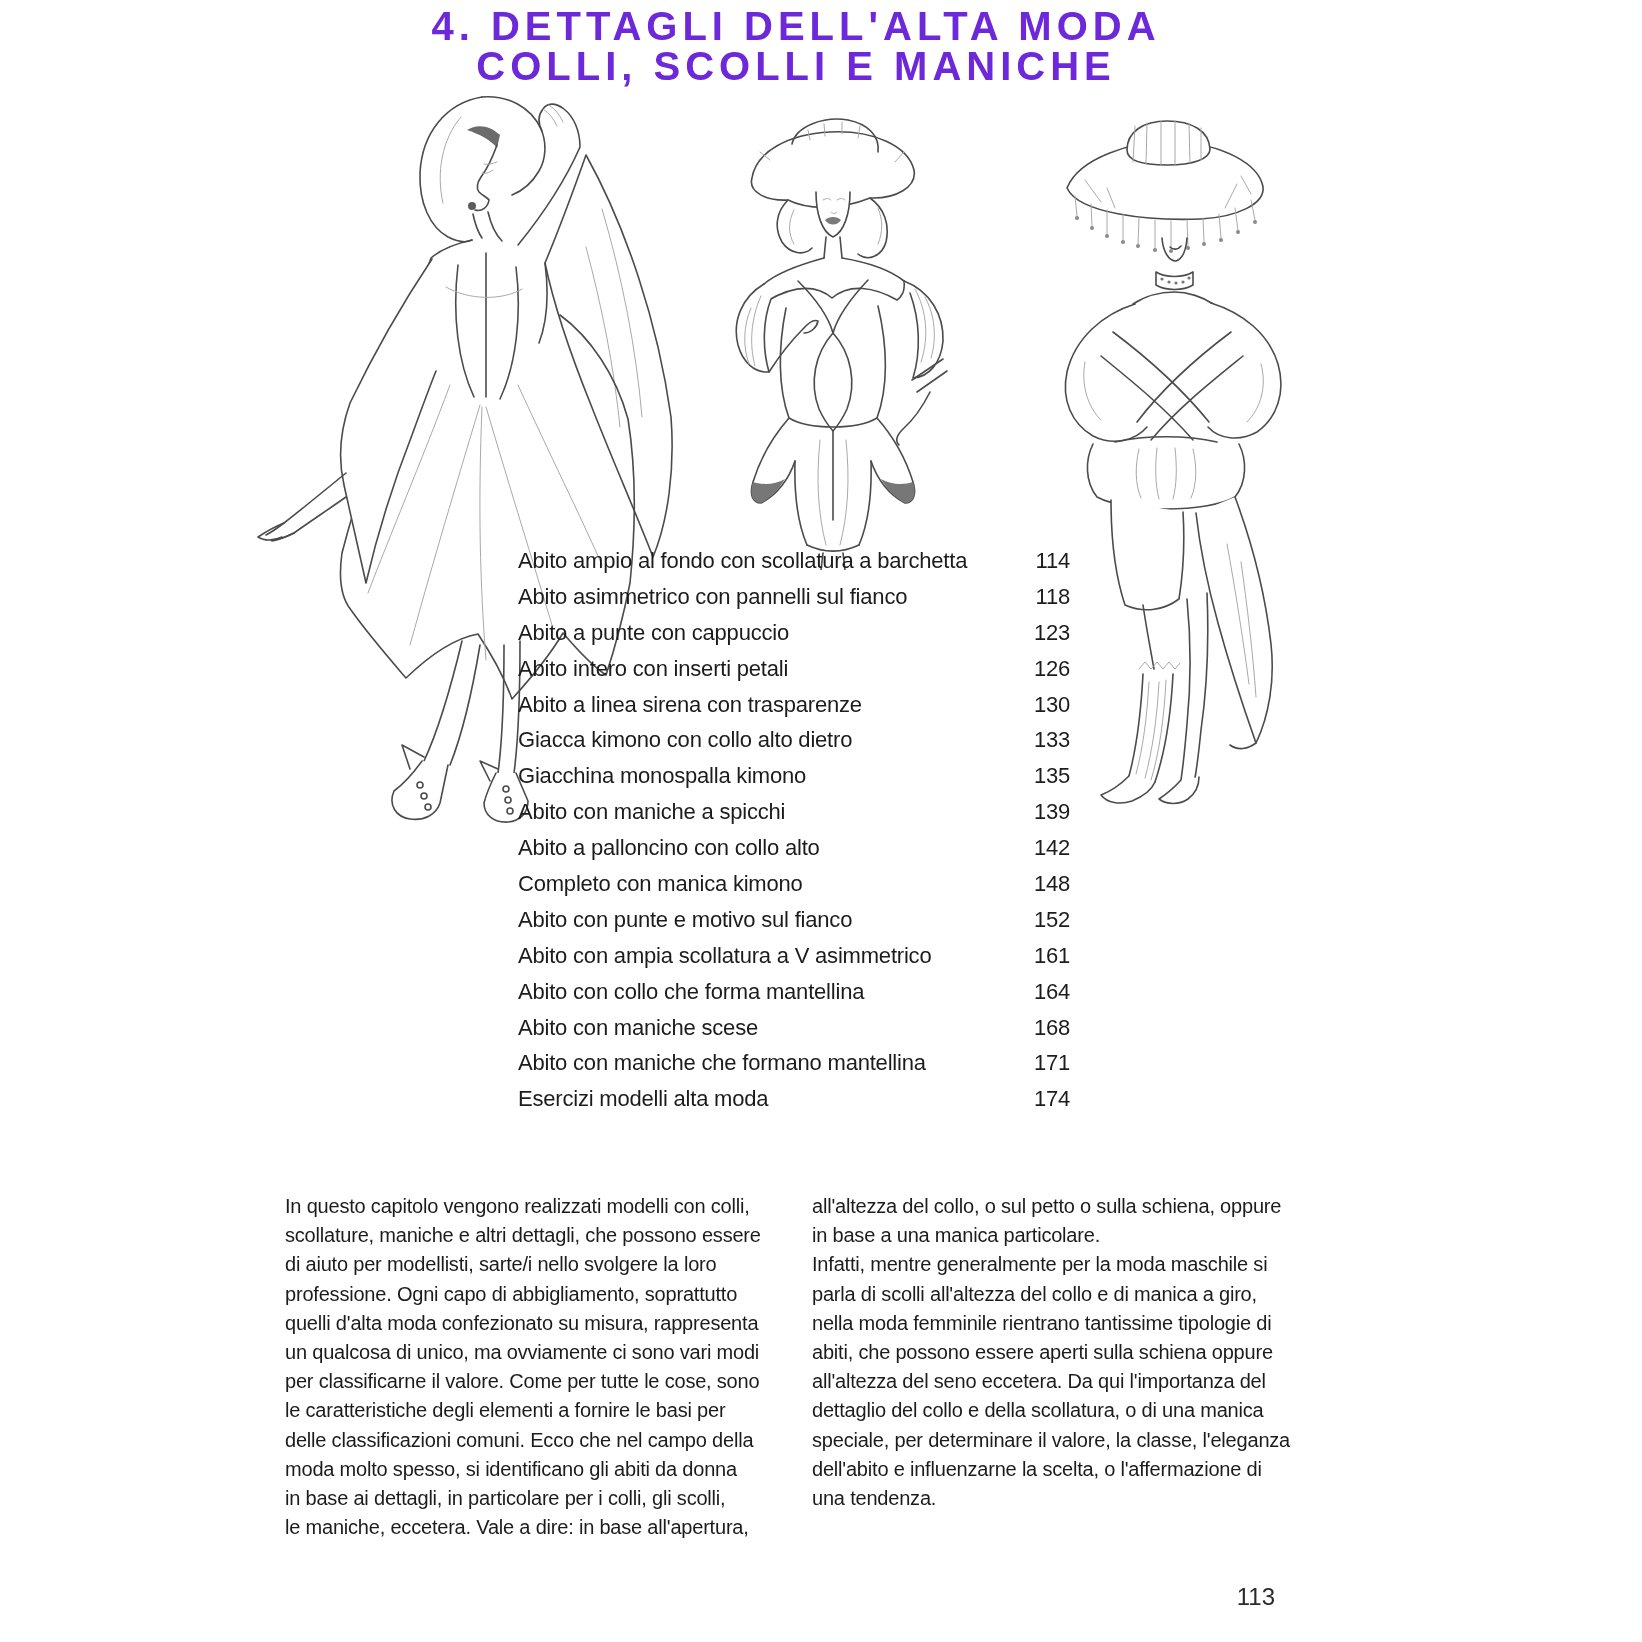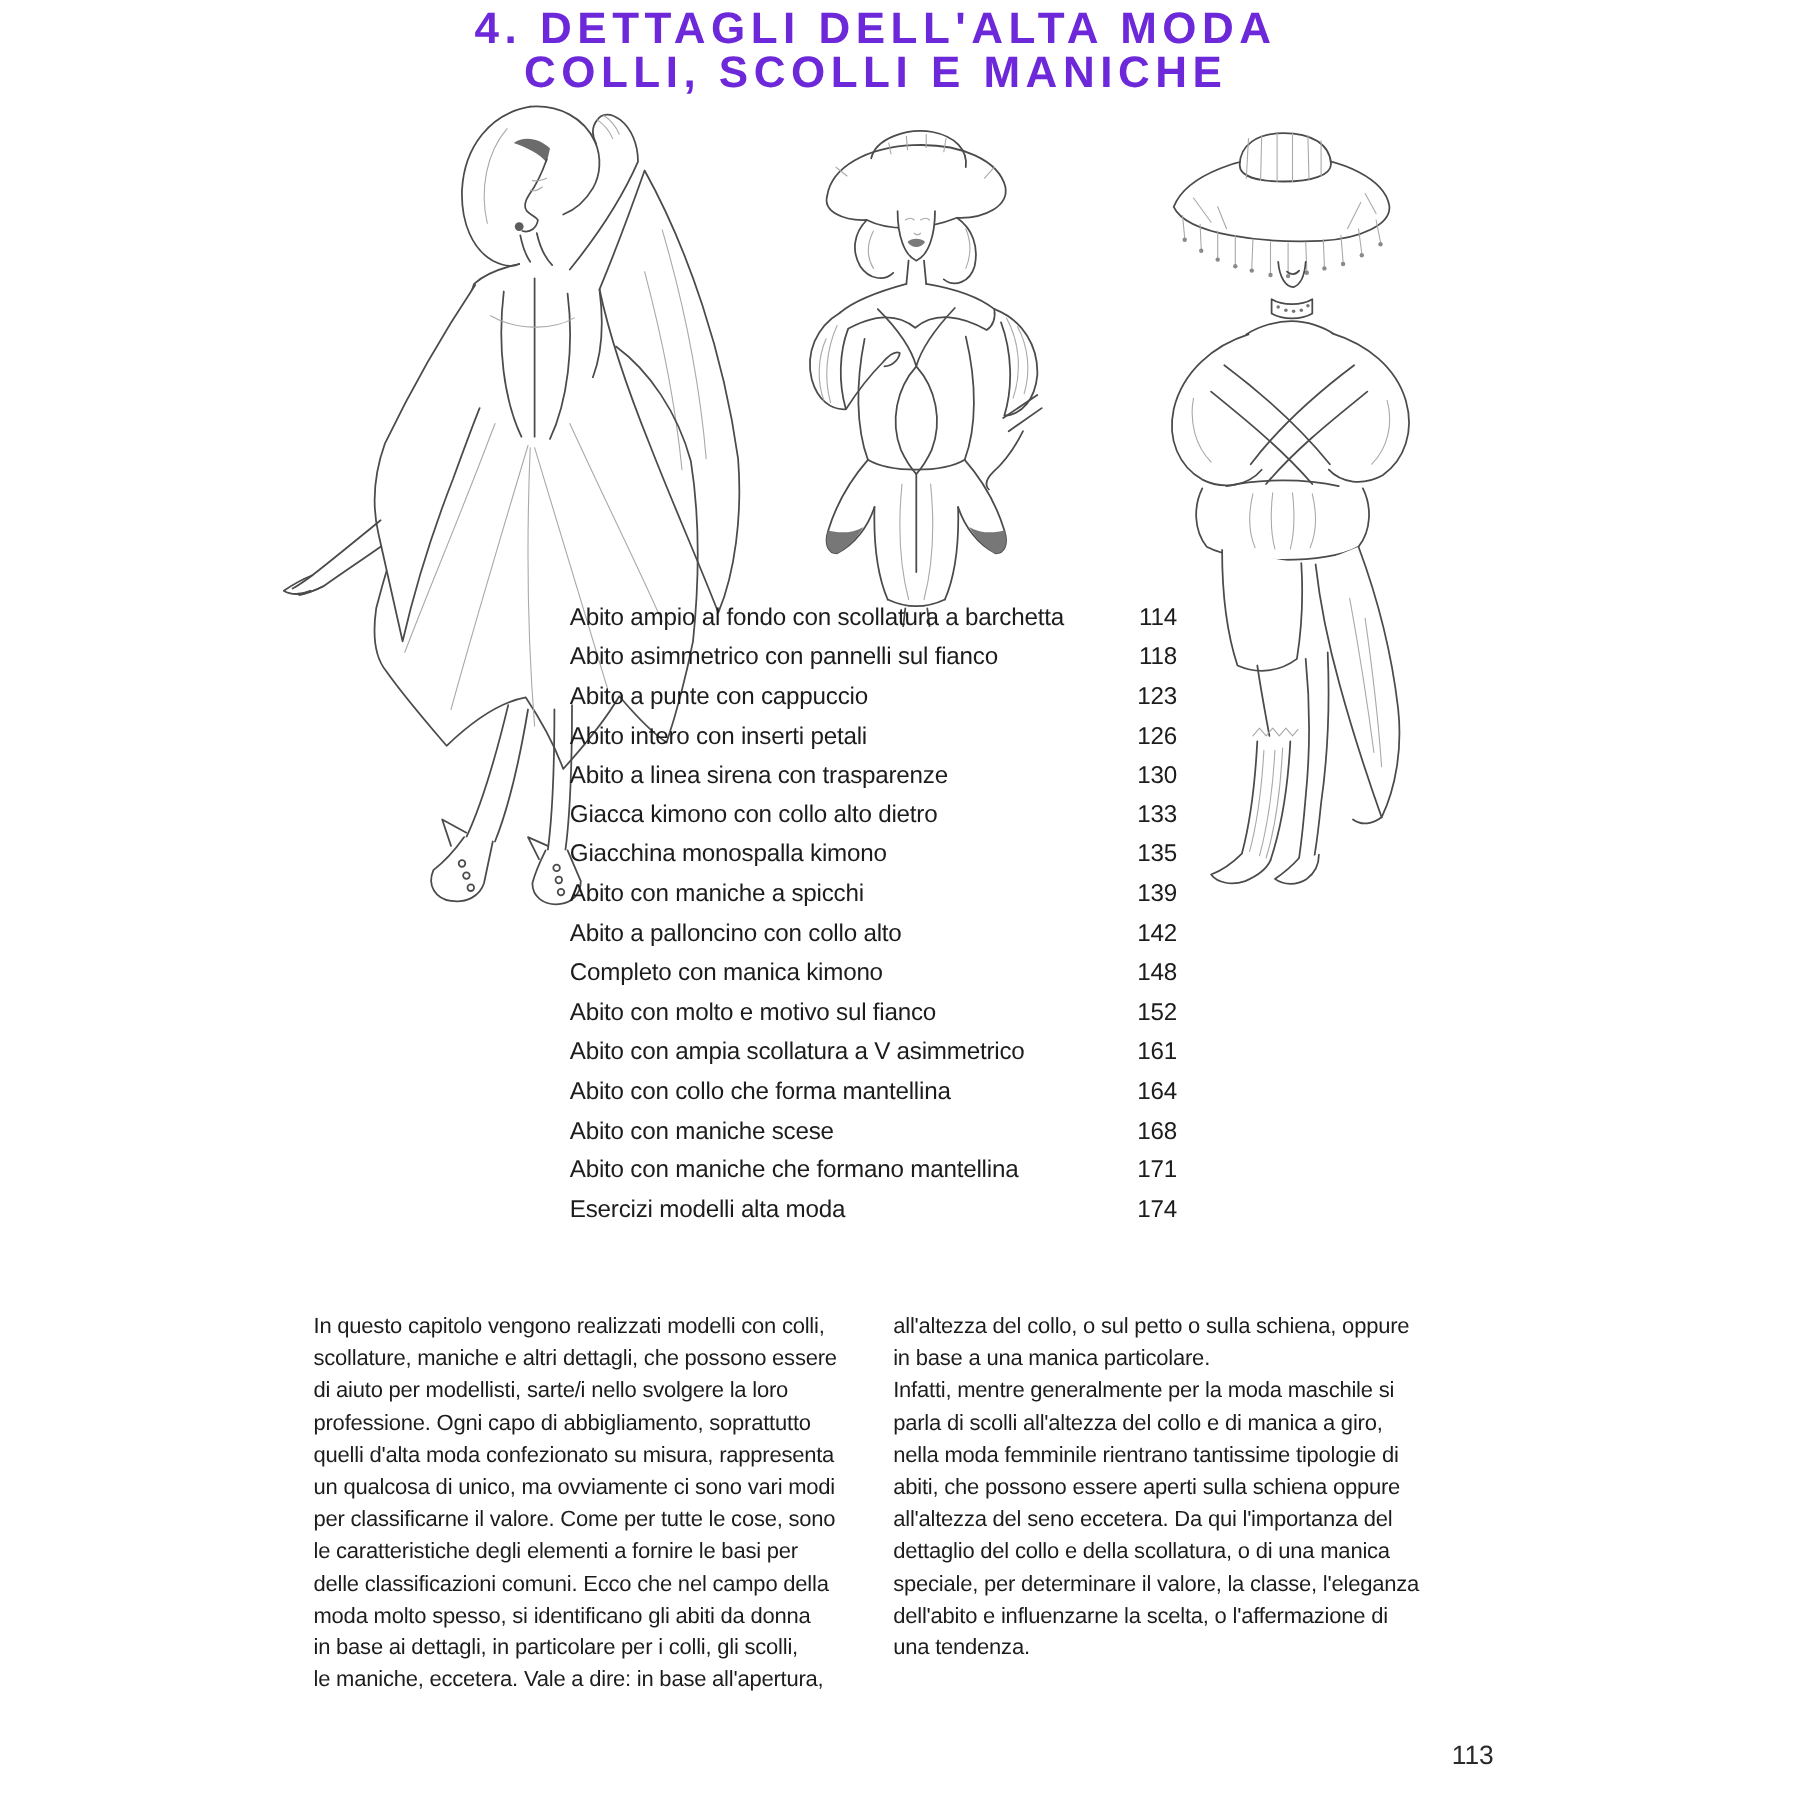--- a/index.html
+++ b/index.html
@@ -16,21 +16,21 @@
   .sketch{stroke:#4b4b4b;fill:none;stroke-width:1.6;stroke-linecap:round;stroke-linejoin:round;}
   .sh{stroke:#a9a9a9;stroke-width:1;}
   .toc{position:absolute;left:518px;top:543px;width:552px;font-size:22px;letter-spacing:-0.2px;}
   .toc-row{display:flex;justify-content:space-between;align-items:center;height:35.9px;}
   .toc-title{white-space:nowrap;}
   .toc-num{width:58px;text-align:right;flex:none;}
   .col{position:absolute;top:1192px;font-size:20px;line-height:29.2px;letter-spacing:-0.2px;}
   .col .bodyline{white-space:nowrap;height:29.2px;}
   .col-left{left:285px;width:510px;}
   .col-right{left:812px;width:520px;}
-  .pagenum{position:absolute;left:1278px;top:1583px;width:80px;text-align:right;font-size:24px;color:#2a2a2a;}
+  .pagenum{position:absolute;left:1195px;top:1583px;width:80px;text-align:right;font-size:24px;color:#2a2a2a;}
 </style>
 </head>
 <body>
 
 <div class="page-title">
   <div>4. DETTAGLI DELL'ALTA MODA</div>
   <div>COLLI, SCOLLI E MANICHE</div>
 </div>
 
 <div class="fig" style="left:250px;top:85px;" aria-label="fashion sketch: hooded dress with pointed hem and flared sleeves">
@@ -244,21 +244,21 @@
   </div>
     <div class="toc-row">
     <span class="toc-title">Abito a palloncino con collo alto</span>
     <span class="toc-num">142</span>
   </div>
     <div class="toc-row">
     <span class="toc-title">Completo  con  manica  kimono</span>
     <span class="toc-num">148</span>
   </div>
     <div class="toc-row">
-    <span class="toc-title">Abito con molto e motivo sul fianco</span>
+    <span class="toc-title">Abito con punte e motivo sul fianco</span>
     <span class="toc-num">152</span>
   </div>
     <div class="toc-row">
     <span class="toc-title">Abito con ampia scollatura a V asimmetrico</span>
     <span class="toc-num">161</span>
   </div>
     <div class="toc-row">
     <span class="toc-title">Abito con collo che forma mantellina</span>
     <span class="toc-num">164</span>
   </div>

